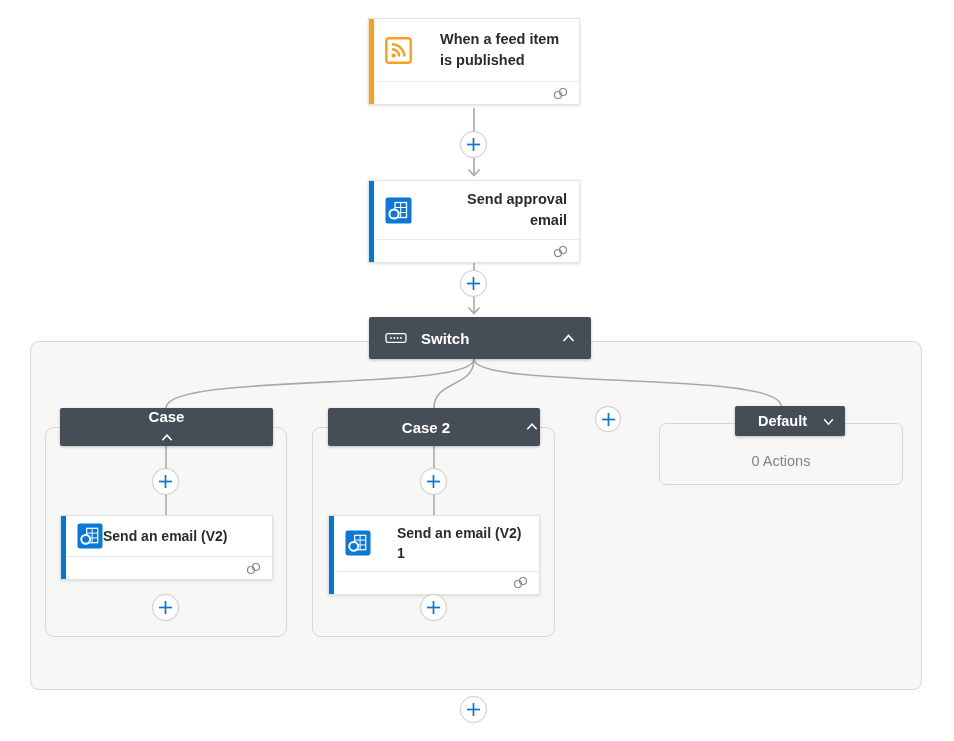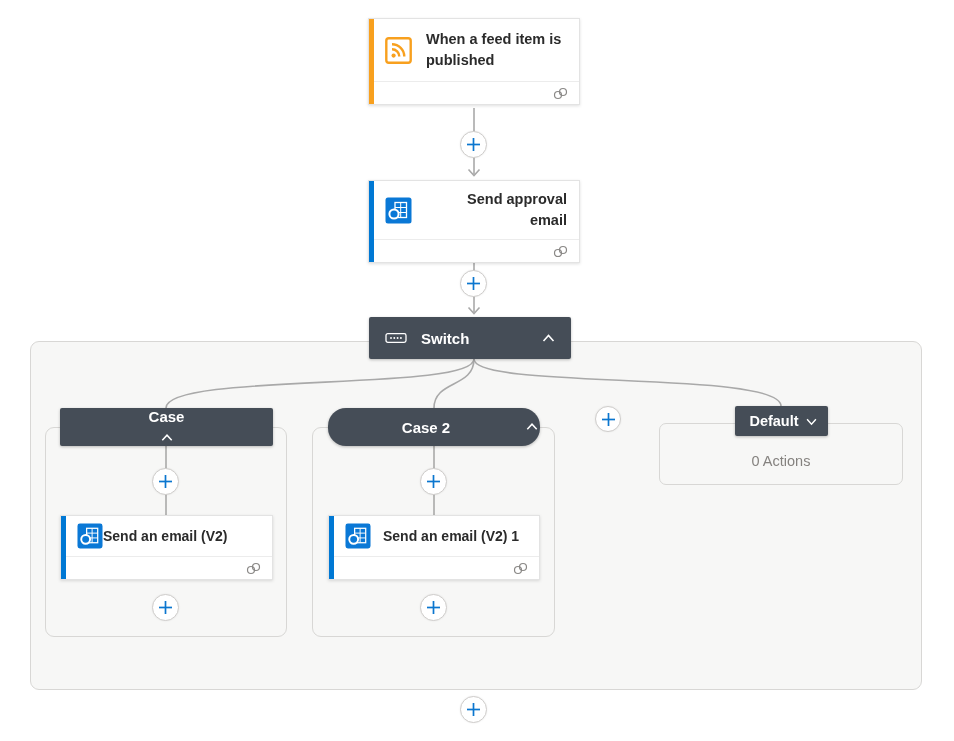--- a/index.html
+++ b/index.html
@@ -33,21 +33,21 @@
   .card{
     position:absolute;background:#ffffff;border:1px solid #e3e3e3;
     box-shadow:0 1px 3px rgba(0,0,0,.13);box-sizing:border-box;
     cursor:pointer;
   }
   .card::before{
     content:"";position:absolute;left:0;top:0;bottom:0;width:5px;
     background:var(--accent);
   }
   .card-main{
-    display:flex;align-items:center;gap:14px;padding:10px 12px 10px 16px;
+    display:flex;align-items:center;gap:28px;padding:10px 12px 10px 16px;
     box-sizing:border-box;
   }
   .card-title{
     font-size:14.5px;font-weight:700;color:#2b2b2b;line-height:1.45;
   }
   .card-footer{
     border-top:1px solid #ececec;height:22px;display:flex;
     align-items:center;justify-content:flex-end;padding:0 10px 0 16px;
   }
   .conn-icon{display:flex;align-items:center;}
@@ -166,21 +166,21 @@
 
 <div class="plus-btn" style="left:460px;top:270px;">
   <svg width="15" height="15" viewBox="0 0 15 15">
     <g stroke="#0b76cf" stroke-width="1.7">
         <line x1="7.5" y1="1" x2="7.5" y2="14"></line>
         <line x1="1" y1="7.5" x2="14" y2="7.5"></line>
       </g>
   </svg>
 </div>
 
-<div class="dark-header" style="left:369px;top:317px;width:202px;height:42px;padding:0 14px 0 16px;">
+<div class="dark-header" style="left:369px;top:317px;width:222px;height:42px;padding:0 14px 0 16px;">
   <span class="icon-badge" style="margin-right:14px;">
     <svg width="22" height="14" viewBox="0 0 22 14">
       <rect x="1" y="2.7" width="20" height="8.6" rx="1.8" fill="none" stroke="#ffffff" stroke-width="1.3"></rect>
       <g fill="#ffffff">
         <circle cx="6" cy="7" r="0.95"></circle>
           <circle cx="9.3" cy="7" r="0.95"></circle>
         <circle cx="12.6" cy="7" r="0.95"></circle>
           <circle cx="15.9" cy="7" r="0.95"></circle>
       </g>
     </svg>
@@ -239,40 +239,40 @@
 
 <div class="plus-btn" style="left:152px;top:594px;">
   <svg width="15" height="15" viewBox="0 0 15 15">
     <g stroke="#0b76cf" stroke-width="1.7">
         <line x1="7.5" y1="1" x2="7.5" y2="14"></line>
         <line x1="1" y1="7.5" x2="14" y2="7.5"></line>
       </g>
   </svg>
 </div>
 
-<div class="dark-header" style="left:328px;top:408px;width:212px;height:38px;padding:0 0;border-radius:18px;">
+<div class="dark-header" style="left:328px;top:408px;width:212px;height:38px;padding:0 0;">
   <span class="hdr-label hdr-center">Case 2</span>
   <span class="chev">
     <svg width="16" height="16" viewBox="0 0 17 17">
         <polyline points="3.5,11 8.5,5.5 13.5,11" fill="none" stroke="#ffffff" stroke-width="1.6"></polyline>
       </svg>
   </span>
 </div>
 
 <div class="plus-btn" style="left:420px;top:468px;">
   <svg width="15" height="15" viewBox="0 0 15 15">
     <g stroke="#0b76cf" stroke-width="1.7">
         <line x1="7.5" y1="1" x2="7.5" y2="14"></line>
         <line x1="1" y1="7.5" x2="14" y2="7.5"></line>
       </g>
   </svg>
 </div>
 
 <div class="card" style="left:328px;top:515px;width:212px;--accent:#0078d4;">
-  <div class="card-main" style="padding-top:7px;padding-bottom:7px;gap:12px;">
+  <div class="card-main" style="padding-top:7px;padding-bottom:7px;gap:26px;">
     <span class="icon-badge">
       <svg width="26" height="26" viewBox="0 0 27 27">
         <rect x="0.5" y="0.5" width="26" height="26" rx="2.5" fill="#0a78d6"></rect>
         <rect x="10" y="5.5" width="11.5" height="15" fill="none" stroke="#ffffff" stroke-width="1.3"></rect>
         <line x1="10" y1="10.5" x2="21.5" y2="10.5" stroke="#ffffff" stroke-width="1"></line>
         <line x1="10" y1="15.5" x2="21.5" y2="15.5" stroke="#ffffff" stroke-width="1"></line>
         <line x1="15.7" y1="5.5" x2="15.7" y2="20.5" stroke="#ffffff" stroke-width="1"></line>
         <circle cx="9" cy="17" r="4.6" fill="#0a78d6" stroke="#ffffff" stroke-width="2"></circle>
       </svg>
     </span>
@@ -301,21 +301,21 @@
 
 <div class="plus-btn" style="left:595px;top:406px;width:26px;height:26px;">
   <svg width="15" height="15" viewBox="0 0 15 15">
     <g stroke="#0b76cf" stroke-width="1.7">
         <line x1="7.5" y1="1" x2="7.5" y2="14"></line>
         <line x1="1" y1="7.5" x2="14" y2="7.5"></line>
       </g>
   </svg>
 </div>
 
-<div class="dark-header" style="left:735px;top:406px;width:93px;height:30px;padding:0 9px;">
+<div class="dark-header" style="left:735px;top:406px;width:110px;height:30px;padding:0 9px;">
   <span class="hdr-label hdr-center" style="font-size:14.5px;">Default</span>
   <span class="chev">
     <svg width="15" height="15" viewBox="0 0 17 17">
         <polyline points="3.5,6 8.5,11.5 13.5,6" fill="none" stroke="#ffffff" stroke-width="1.6"></polyline>
       </svg>
   </span>
 </div>
 
 <div class="plus-btn" style="left:460px;top:696px;">
   <svg width="15" height="15" viewBox="0 0 15 15">

